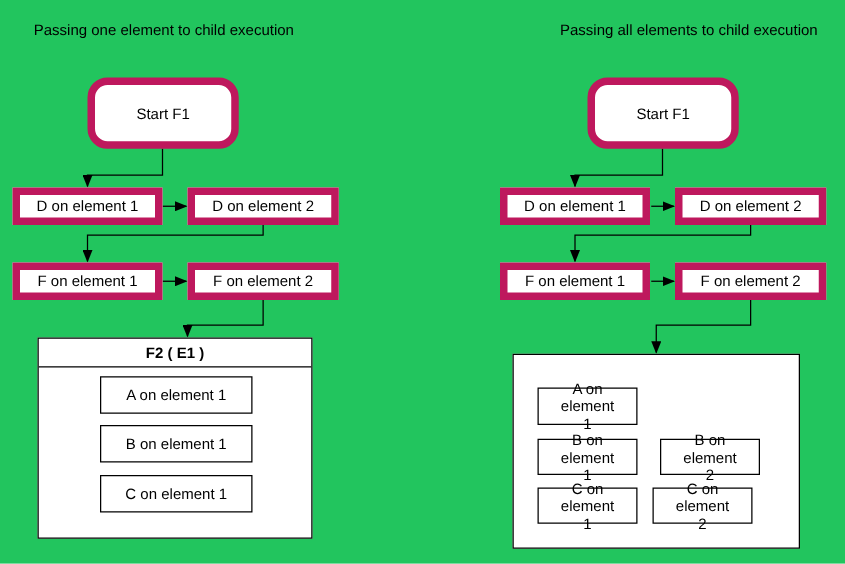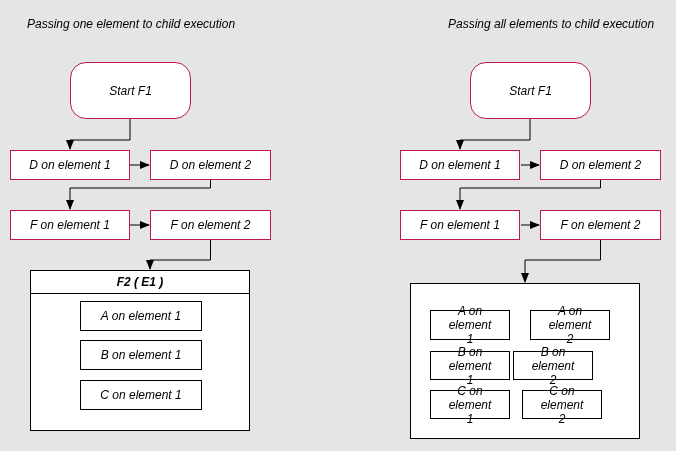--- a/index.html
+++ b/index.html
@@ -6,35 +6,34 @@
     margin: 0;
     padding: 0;
     background: #ffffff;
     font-family: "Liberation Sans", sans-serif;
     color: #000000;
   }
   .canvas {
     position: relative;
     width: 676px;
     height: 451px;
-    background: #e5e5e5;
+    background: #22c55e;
     overflow: hidden;
-    font-style: italic;
   }
   .diagram-title {
     position: absolute;
     font-size: 12px;
     line-height: 14px;
     white-space: nowrap;
     color: #000000;
   }
   .node {
     position: absolute;
     box-sizing: border-box;
-    border: 1px solid #be185d;
+    border: 6px solid #be185d;
     background: #ffffff;
     display: flex;
     align-items: center;
     justify-content: center;
     text-align: center;
     font-size: 12px;
     line-height: 14px;
     color: #000000;
   }
   .node.rounded {
@@ -132,20 +131,19 @@
   <div class="node" style="left:400px; top:150px; width:120px; height:30px;">D on element 1</div>
 
   <div class="node" style="left:540px; top:150px; width:121px; height:30px;">D on element 2</div>
 
   <div class="node" style="left:400px; top:210px; width:120px; height:30px;">F on element 1</div>
 
   <div class="node" style="left:540px; top:210px; width:121px; height:30px;">F on element 2</div>
 
   <div class="group-container" style="left:410px; top:283px; width:230px; height:156px;">
     <div class="step" style="left:19px; top:26px; width:80px; height:30px;">A on element 1</div>
-    <div class="step" style="left:119px; top:26px; width:80px; height:30px;">A on element 2</div>
     <div class="step" style="left:19px; top:67px; width:80px; height:29px;">B on element 1</div>
-    <div class="step" style="left:102px; top:67px; width:80px; height:29px;">B on element 2</div>
+    <div class="step" style="left:117px; top:67px; width:80px; height:29px;">B on element 2</div>
     <div class="step" style="left:19px; top:106px; width:80px; height:29px;">C on element 1</div>
     <div class="step" style="left:111px; top:106px; width:80px; height:29px;">C on element 2</div>
   </div>
 
 </div>
 
 </body></html>

